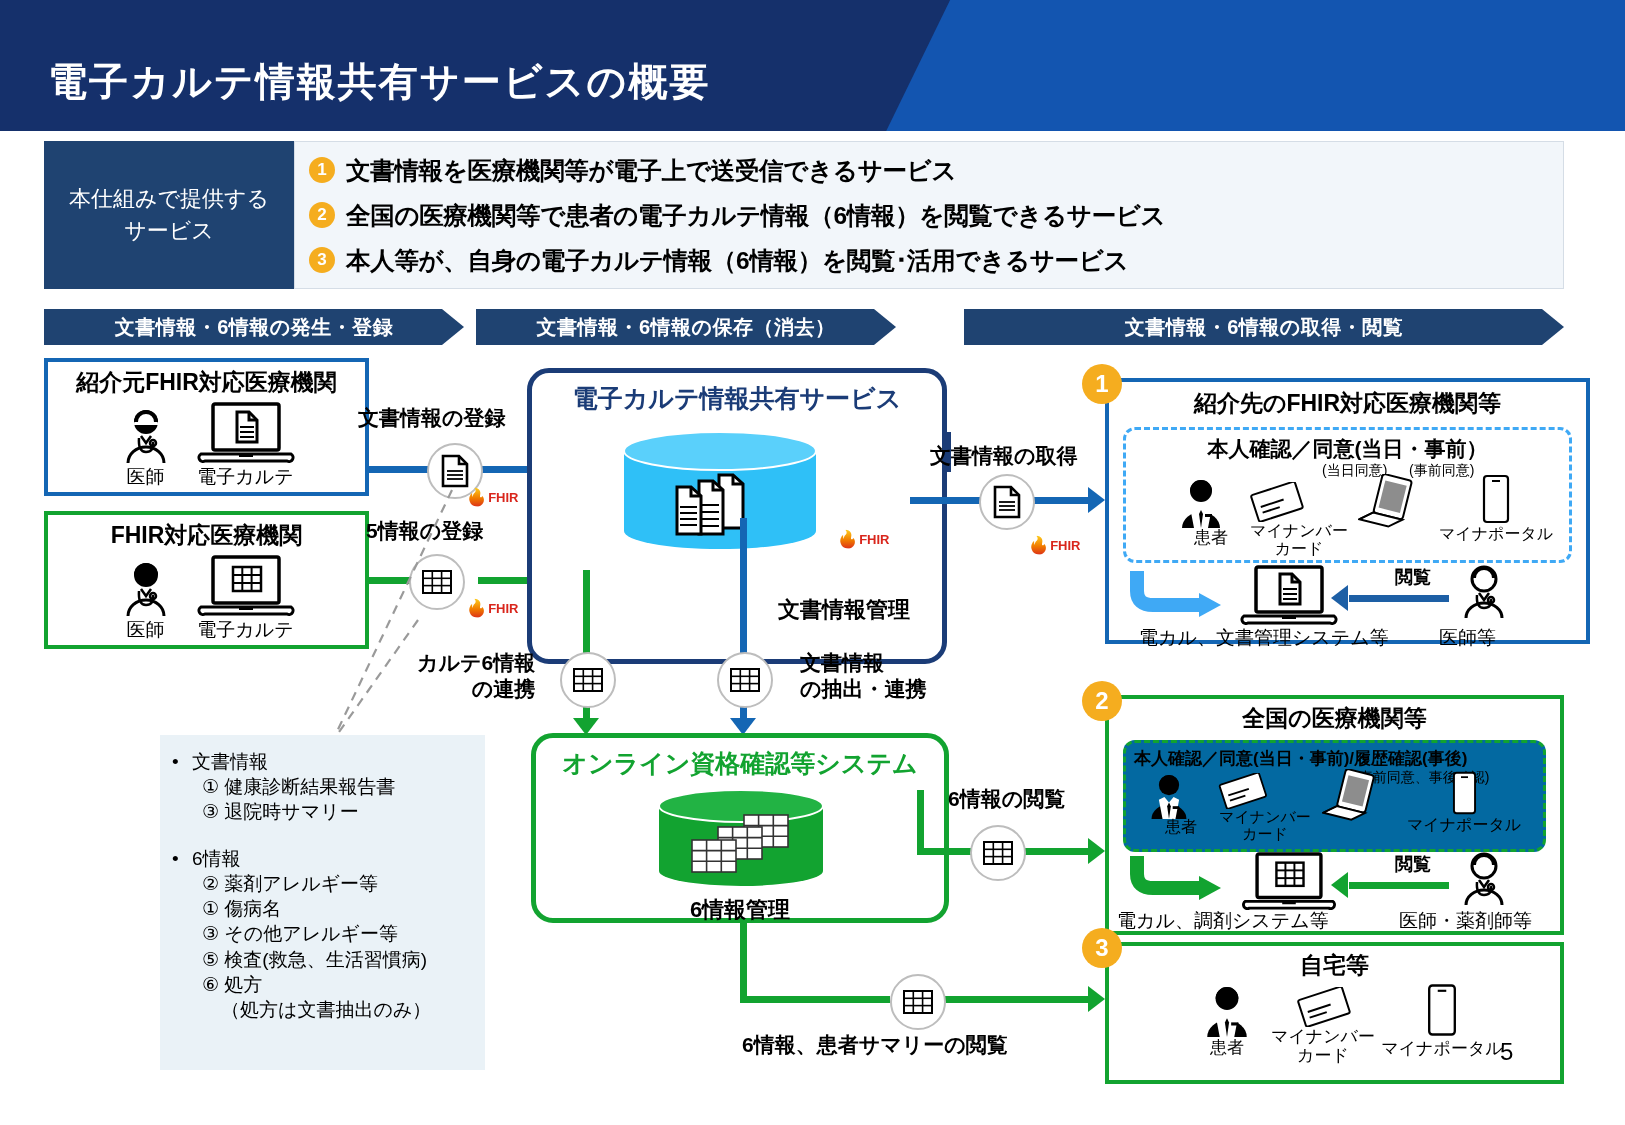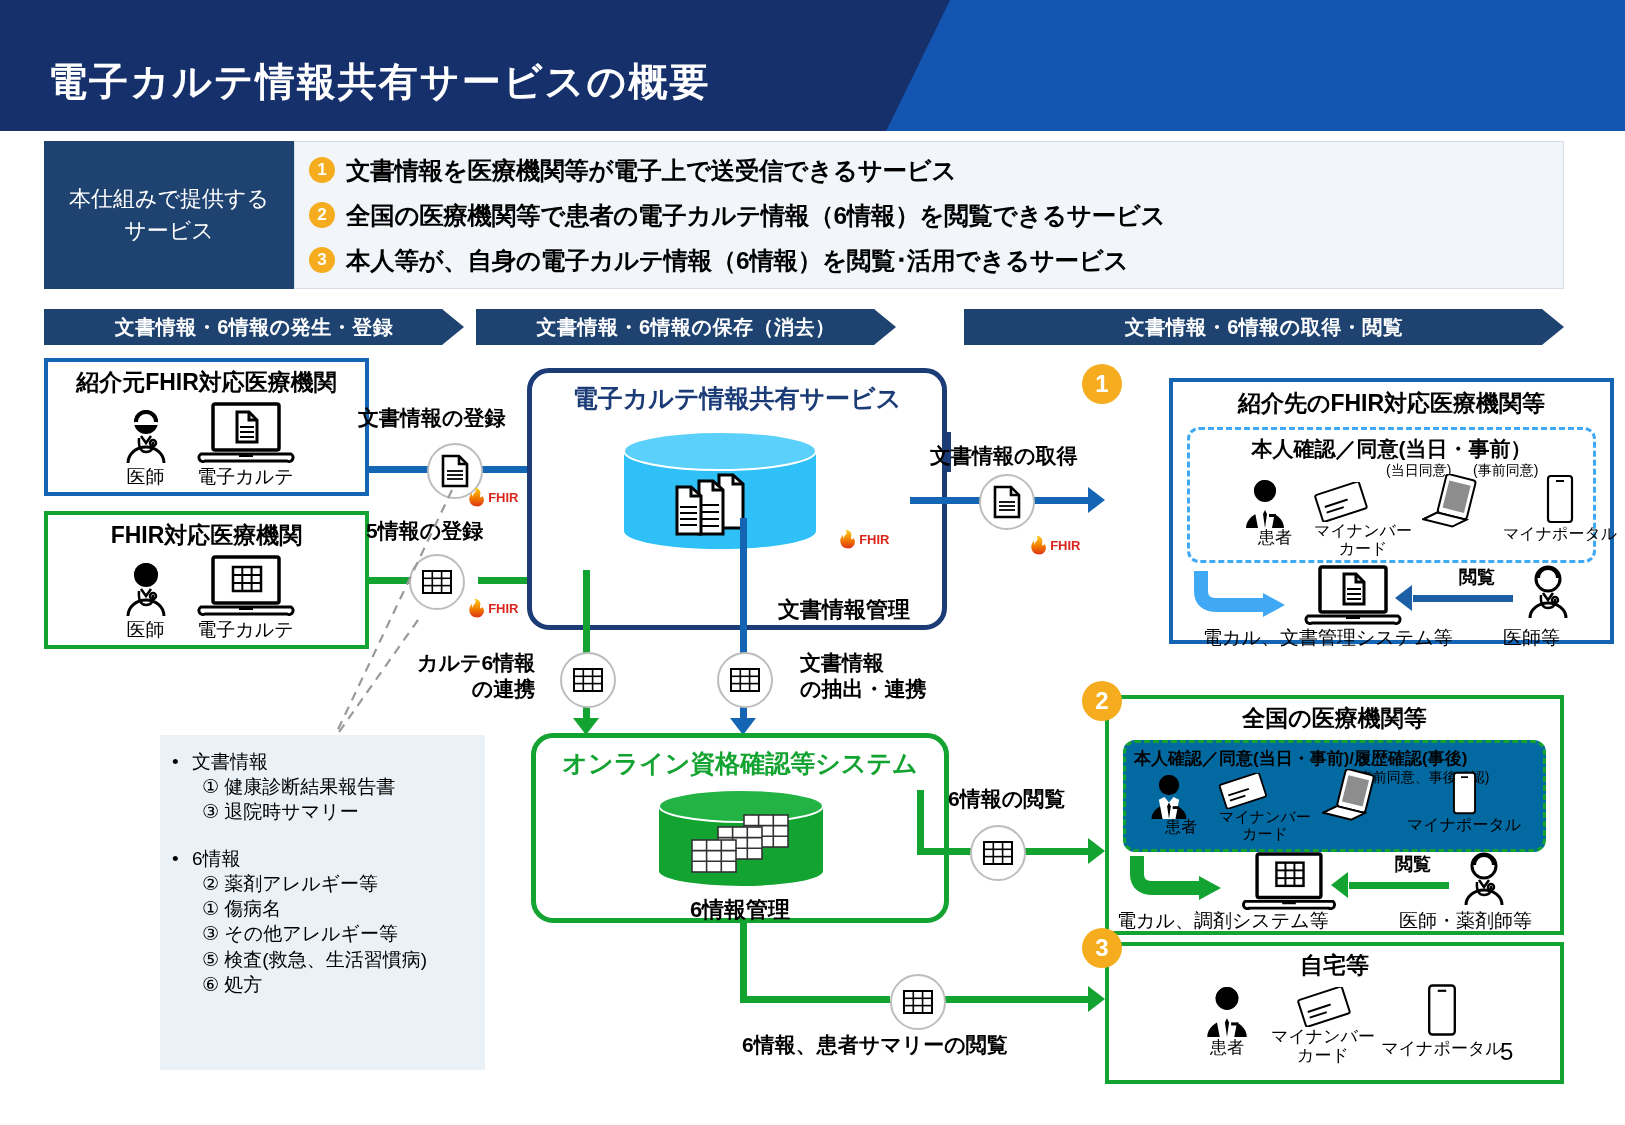--- a/index.html
+++ b/index.html
@@ -206,21 +206,21 @@
 <div class="abs fhir" style="left:466px;top:598px;">
   <span class="flame">🔥</span>
   <span>FHIR</span>
 </div>
 
 <svg class="abs" style="left:300px;top:480px;width:200px;height:270px;">
   <line x1="152" y1="10" x2="32" y2="262" stroke="#9a9a9a" stroke-width="2.2" stroke-dasharray="9,7"></line>
   <line x1="118" y1="140" x2="32" y2="262" stroke="#9a9a9a" stroke-width="2.2" stroke-dasharray="9,7"></line>
 </svg>
 
-<div class="abs obox navy-round" style="left:527px;top:368px;width:420px;height:262px;">
+<div class="abs obox navy-round" style="left:527px;top:368px;width:420px;height:296px;">
   <div class="box-title" style="font-size:25px;color:#1b3c77;margin-top:9px;">電子カルテ情報共有サービス</div>
   <div style="position:relative;margin-top:14px;height:150px;">
     <svg width="200" height="122" viewBox="0 0 200 122" style="position:absolute;left:88px;top:0;">
       <ellipse cx="100" cy="102" rx="96" ry="18" fill="#2fc0f7"></ellipse>
       <rect x="4" y="22" width="192" height="80" fill="#2fc0f7"></rect>
       <ellipse cx="100" cy="22" rx="96" ry="19" fill="#5ad0fb" stroke="#fff" stroke-width="2"></ellipse>
     </svg>
     <svg width="96" height="66" viewBox="0 0 96 66" style="position:absolute;left:139px;top:42px;">
       <path d="M48 4 h14 l10 9 v44 h-24z" fill="#fff" stroke="#000" stroke-width="3"></path>
       <path d="M62 4 v9 h10" fill="none" stroke="#000" stroke-width="3"></path>
@@ -385,23 +385,24 @@
   <div style="height:22px;"></div>
   <div class="lg-b">
     <span class="lg-bullet">•</span>
     <span>6情報</span>
   </div>
   <div class="lg-item">② 薬剤アレルギー等</div>
   <div class="lg-item">① 傷病名</div>
   <div class="lg-item">③ その他アレルギー等</div>
   <div class="lg-item">⑤ 検査(救急、生活習慣病)</div>
   <div class="lg-item">⑥ 処方</div>
-</div>
-
-<div class="abs obox blue-box" style="left:1169px;top:378px;width:445px;height:266px;">
+  <div class="lg-item">　（処方は文書抽出のみ）</div>
+</div>
+
+<div class="abs obox blue-box" style="left:1105px;top:378px;width:485px;height:266px;">
   <div class="box-title" style="font-size:23px;margin-top:6px;">紹介先のFHIR対応医療機関等</div>
   <div class="dash-blue" style="margin:8px 14px 0 14px;height:136px;position:relative;">
     <div style="font-size:21px;font-weight:bold;text-align:center;margin-top:5px;">本人確認／同意(当日・事前）</div>
     <div class="abs cap-sm" style="left:196px;top:32px;">(当日同意)</div>
     <div class="abs cap-sm" style="left:283px;top:32px;">(事前同意)</div>
 
     <div class="abs" style="left:50px;top:48px;text-align:center;width:70px;">
       <svg width="50" height="52" viewBox="0 0 50 52">
         <circle cx="25" cy="13" r="11" fill="#000"></circle>
         <path d="M25 2 a11 11 0 0 1 11 11 l-3 0 a8 8 0 0 0 -16 0 l-3 0 a11 11 0 0 1 11 -11z" fill="#000"></path>

